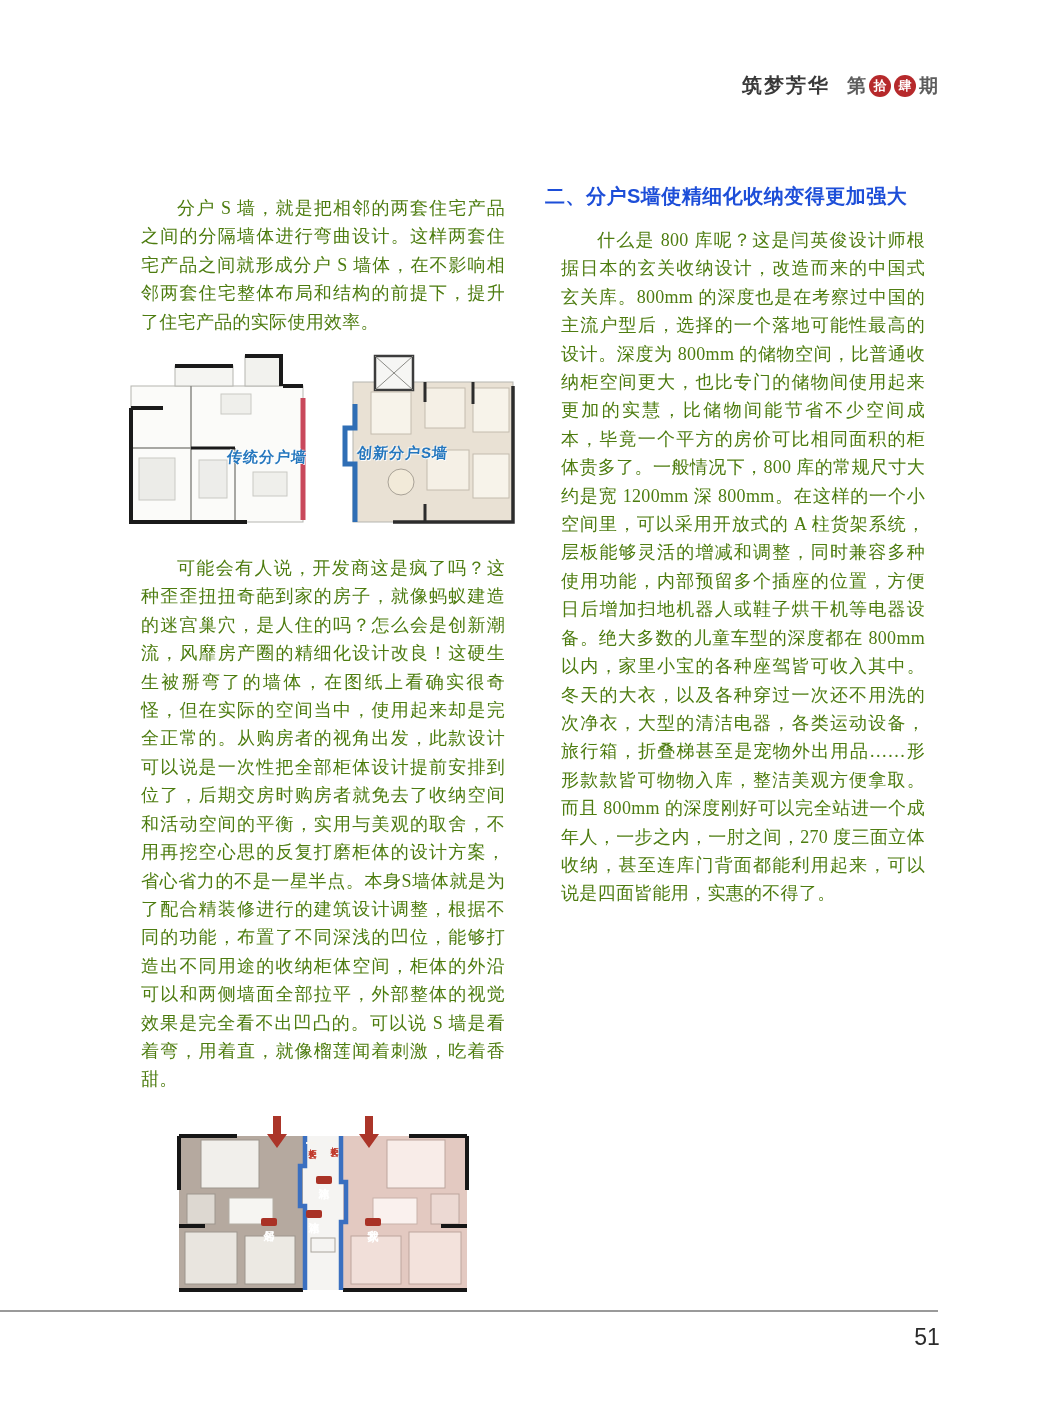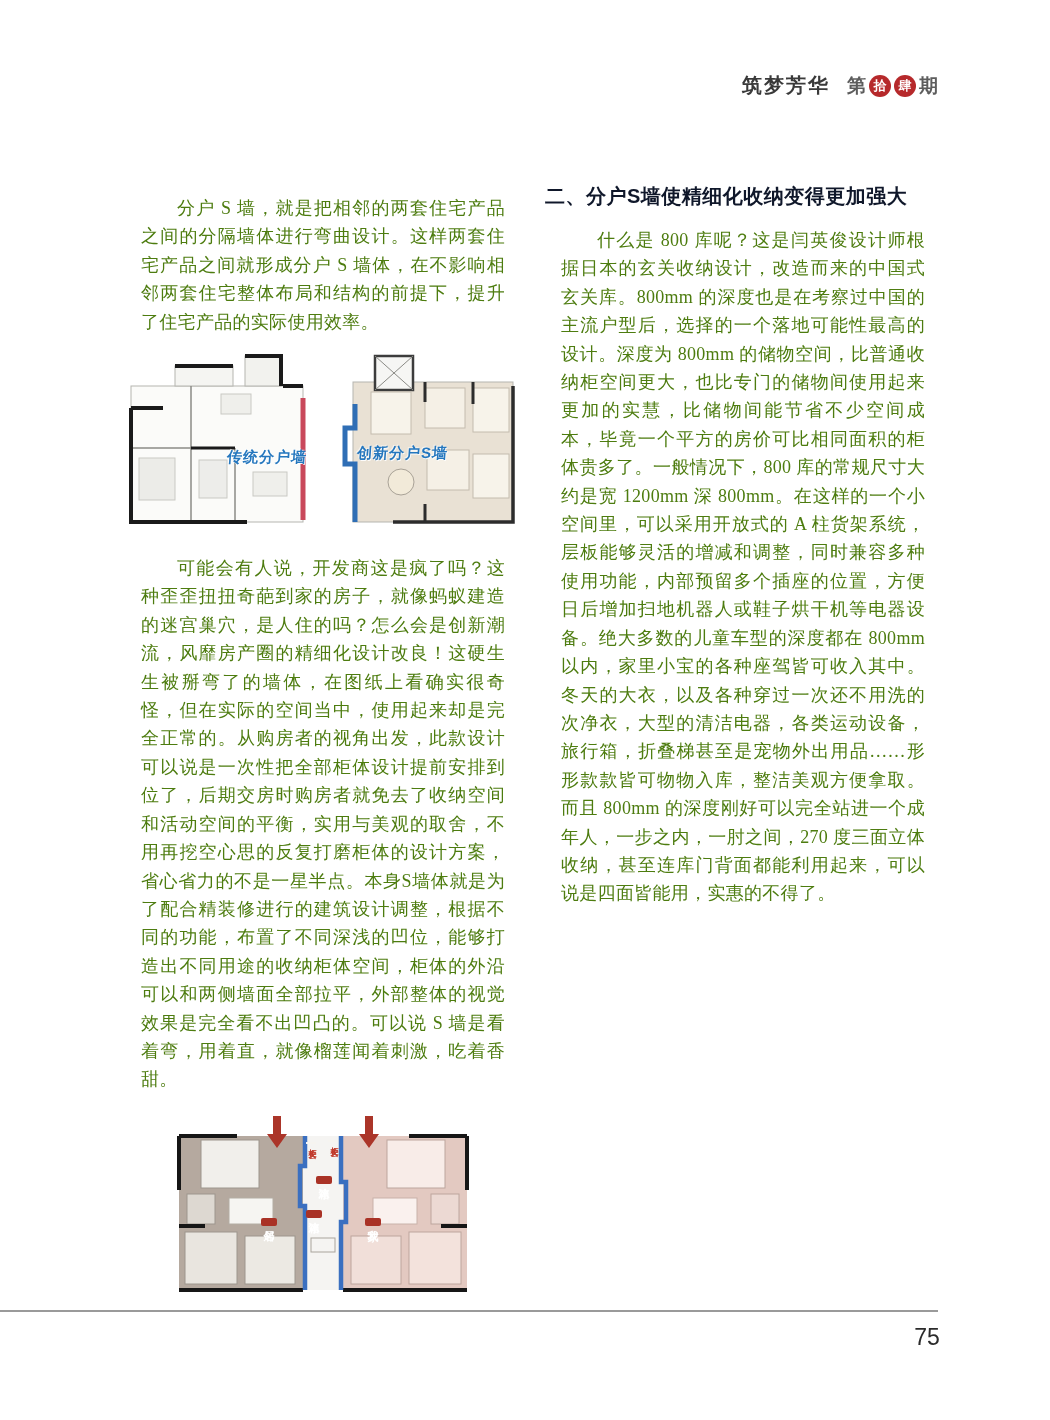--- a/index.html
+++ b/index.html
@@ -21,21 +21,21 @@
   
   .col{position:absolute;width:396px;}
   .col-left{left:125px;top:178px;}
   .col-right{left:545px;top:183px;}
   .body-para{
     margin:16px;font-size:18px;line-height:28.4px;text-align:justify;text-indent:2em;
     letter-spacing:0.3px;color:#4d7c0f;
   }
   .section-heading{
     margin:0 0 9px 0;font-family:"Liberation Sans","DejaVu Sans",sans-serif;
-    font-size:20px;font-weight:bold;color:#0f172a;letter-spacing:0.5px;
+    font-size:20px;font-weight:bold;color:#1d4ed8;letter-spacing:0.5px;
   }
   
   .figure{position:relative;}
   .figure-compare{width:396px;height:186px;margin:16px 0 14px 0;}
   .figure-swall{width:300px;height:186px;margin:16px auto 0 auto;}
   .fig-label-blue{
     position:absolute;font-family:"Liberation Sans","DejaVu Sans",sans-serif;
     color:#2577be;font-weight:bold;font-size:15px;letter-spacing:1px;
     text-shadow:1px 1px 0 rgba(255,255,255,0.9),-1px -1px 0 rgba(255,255,255,0.6);
     transform:skewX(-4deg);white-space:nowrap;
@@ -162,15 +162,15 @@
       <span class="tag-red" style="left:192px;top:108px;">我家</span>
     </div>
   </div>
 
   <div class="col col-right">
     <h2 class="section-heading">二、分户S墙使精细化收纳变得更加强大</h2>
     <p class="body-para">什么是 800 库呢？这是闫英俊设计师根据日本的玄关收纳设计，改造而来的中国式玄关库。800mm 的深度也是在考察过中国的主流户型后，选择的一个落地可能性最高的设计。深度为 800mm 的储物空间，比普通收纳柜空间更大，也比专门的储物间使用起来更加的实慧，比储物间能节省不少空间成本，毕竟一个平方的房价可比相同面积的柜体贵多了。一般情况下，800 库的常规尺寸大约是宽 1200mm 深 800mm。在这样的一个小空间里，可以采用开放式的 A 柱货架系统，层板能够灵活的增减和调整，同时兼容多种使用功能，内部预留多个插座的位置，方便日后增加扫地机器人或鞋子烘干机等电器设备。绝大多数的儿童车型的深度都在 800mm 以内，家里小宝的各种座驾皆可收入其中。冬天的大衣，以及各种穿过一次还不用洗的次净衣，大型的清洁电器，各类运动设备，旅行箱，折叠梯甚至是宠物外出用品……形形款款皆可物物入库，整洁美观方便拿取。而且 800mm 的深度刚好可以完全站进一个成年人，一步之内，一肘之间，270 度三面立体收纳，甚至连库门背面都能利用起来，可以说是四面皆能用，实惠的不得了。</p>
   </div>
 
   <div class="footer-rule"></div>
-  <div class="page-number">75</div>
+  <div class="page-number">51</div>
 
 </div>
 
 </body></html>

